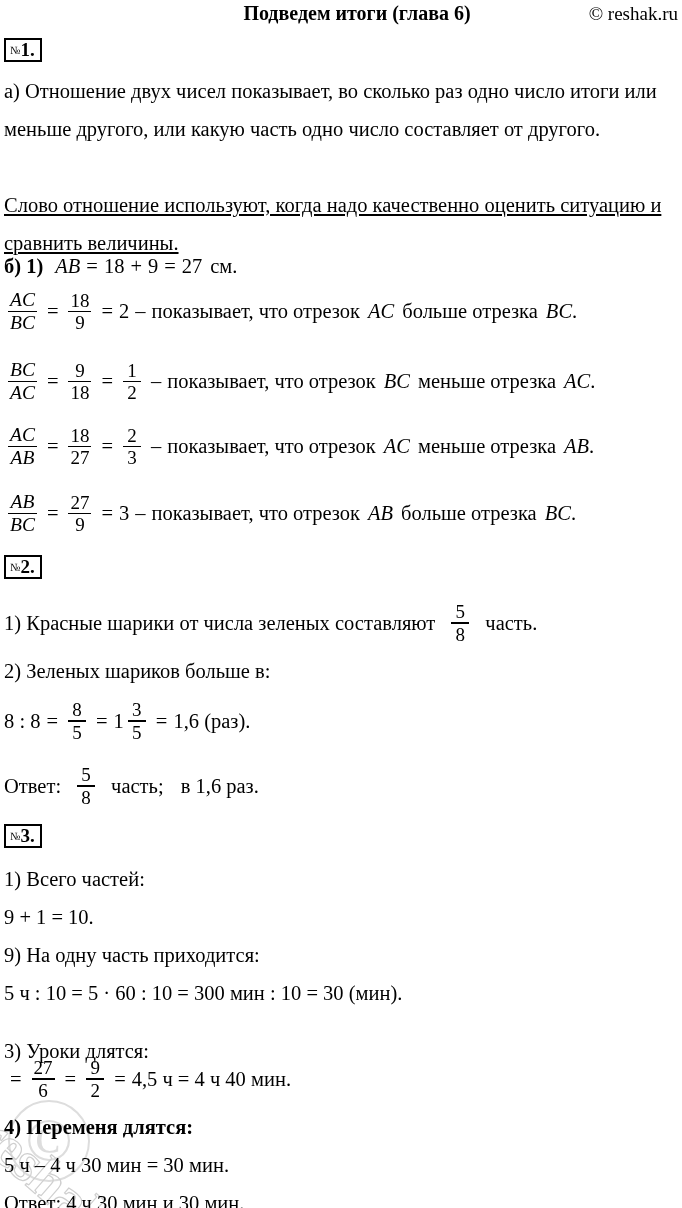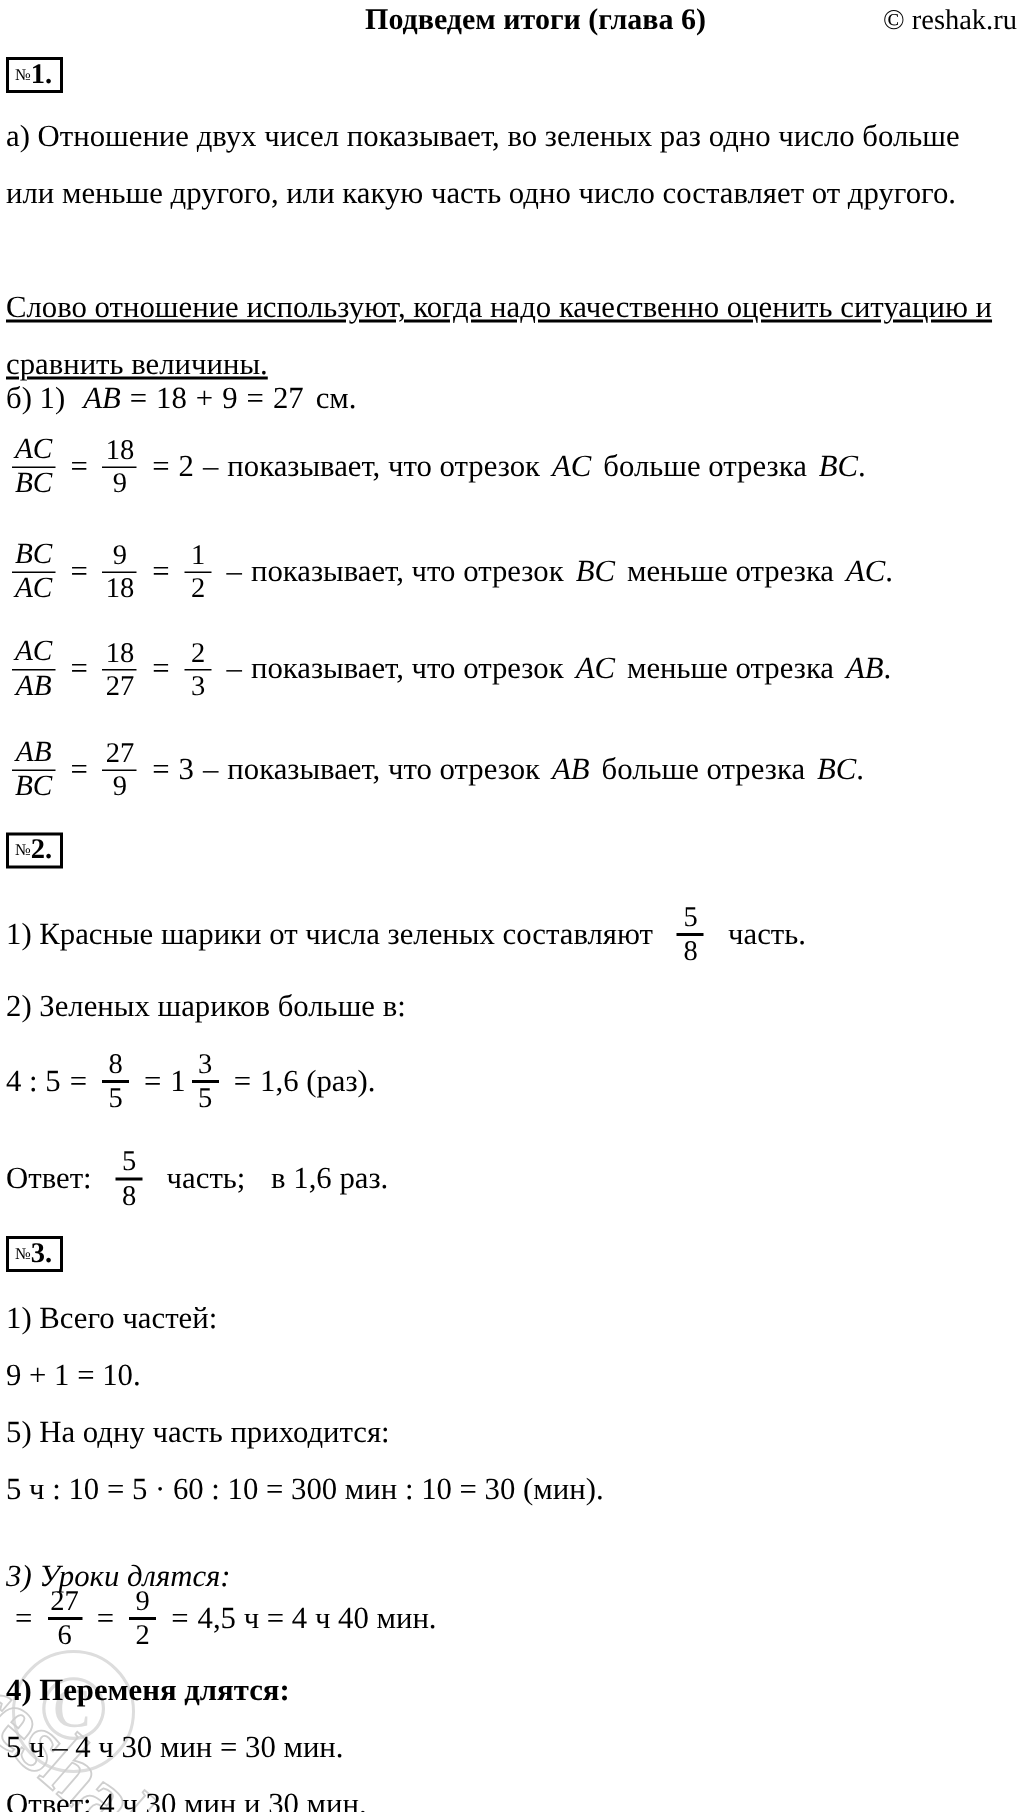--- a/index.html
+++ b/index.html
@@ -114,21 +114,21 @@
   .line.wrap { white-space: normal; }
 
   .eqline {
     display: flex;
     align-items: center;
     font-size: 20.5px;
     line-height: 1;
     white-space: nowrap;
     margin: 0;
   }
-  .eqline .txt { display: inline-block; }
+  .eqline .txt { display: inline-block; font-weight: bold; }
   .op { padding: 0 6px; }
   .op-tight { padding: 0 4px; }
 
   
   .frac {
     display: inline-flex;
     flex-direction: column;
     align-items: center;
     vertical-align: middle;
     margin: 0 4px;
@@ -176,21 +176,21 @@
     <div class="header-title">Подведем итоги (глава 6)</div>
     <div class="header-copyright">© reshak.ru</div>
   </div>
 
   <div class="abs" style="left:4px; top:38px;">
     <span class="task-badge">
       <span class="nm">№</span><span class="num">1.</span>
     </span>
   </div>
 
-  <div class="abs line wrap" style="left:4px; top:72px; width:660px;">а) Отношение двух чисел показывает, во зеленых раз одно число больше или меньше другого, или какую часть одно число составляет от другого.</div>
+  <div class="abs line wrap" style="left:4px; top:72px; width:660px;">а) Отношение двух чисел показывает, во сколько раз одно число итоги или меньше другого, или какую часть одно число составляет от другого.</div>
 
   <div class="abs line wrap" style="left:4px; top:186px; width:660px;text-decoration:underline;">Слово отношение используют, когда надо качественно оценить ситуацию и сравнить величины.</div>
 
   <div class="abs eqline" style="left:4px; top:256px;">
     <span class="txt">б) 1)</span>
     <span class="op"></span>
     <span class="var">AB</span>
     <span class="op">=</span>
     <span>18</span>
     <span class="op">+</span>
@@ -323,21 +323,21 @@
       <span class="bar"></span>
       <span class="den">8</span>
     </span>
     <span class="op"></span>
     <span>часть.</span>
   </div>
 
   <div class="abs line" style="left:4px; top:652px;">2) Зеленых шариков больше в:</div>
 
   <div class="abs eqline" style="left:4px; top:700px;">
-    <span>4 : 5</span>
+    <span>8 : 8</span>
     <span class="op">=</span>
     <span class="frac">
       <span class="num2">8</span>
       <span class="bar"></span>
       <span class="den">5</span>
     </span>
     <span class="op">=</span>
     <span class="mixed">
       <span>1</span>
       <span class="frac">
@@ -365,23 +365,23 @@
   </div>
 
   <div class="abs" style="left:4px; top:824px;">
     <span class="task-badge">
       <span class="nm">№</span><span class="num">3.</span>
     </span>
   </div>
 
   <div class="abs line" style="left:4px; top:860px;">1) Всего частей:</div>
   <div class="abs line" style="left:4px; top:898px;">9 + 1 = 10.</div>
-  <div class="abs line" style="left:4px; top:936px;">5) На одну часть приходится:</div>
+  <div class="abs line" style="left:4px; top:936px;">9) На одну часть приходится:</div>
   <div class="abs line" style="left:4px; top:974px;">5 ч : 10 = 5 · 60 : 10 = 300 мин : 10 = 30 (мин).</div>
-  <div class="abs line" style="left:4px; top:1032px;font-style:italic;">3) Уроки длятся:</div>
+  <div class="abs line" style="left:4px; top:1032px;">3) Уроки длятся:</div>
 
   <div class="abs eqline" style="left:4px; top:1058px;">
     <span class="op">=</span>
     <span class="frac">
       <span class="num2">27</span>
       <span class="bar"></span>
       <span class="den">6</span>
     </span>
     <span class="op">=</span>
     <span class="frac">

